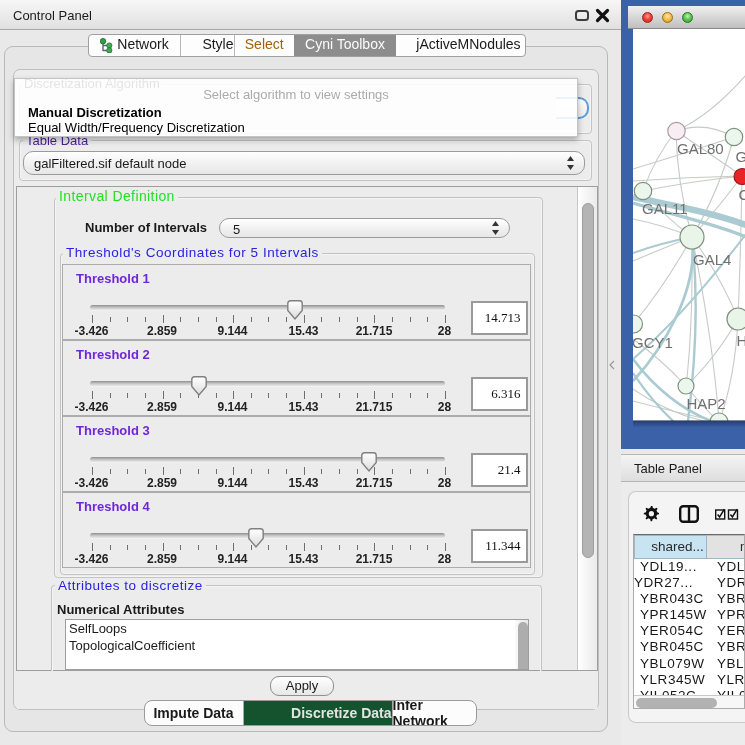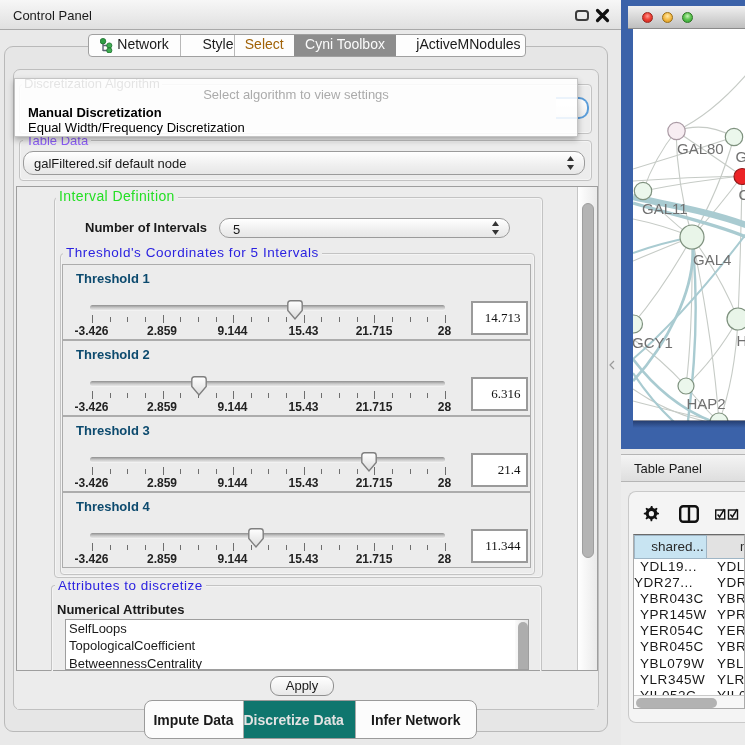--- a/index.html
+++ b/index.html
@@ -5,21 +5,21 @@
 html,body{margin:0;padding:0;}
 #root{position:relative;width:745px;height:745px;background:#E9E9E9;overflow:hidden;
 font-family:"Liberation Sans",sans-serif;-webkit-font-smoothing:antialiased;}
 .abs{position:absolute;}
 .t13{font-size:13px;color:#1a1a1a;}
 .combo{border:1px solid #9b9b9b;border-radius:10px;background:linear-gradient(#ffffff,#efefef 60%,#e7e7e7);box-sizing:border-box;}
 .arr{position:absolute;right:9px;top:50%;transform:translateY(-50%);width:9px;height:14px;}
 .group{border:1px solid #c3c3c3;border-radius:4px;box-shadow:inset 0 0 0 1px #f4f4f4;box-sizing:border-box;}
 .gtitle{position:absolute;background:#ECECEC;padding:0 3px;font-size:13px;line-height:13px;}
 .tbox{position:absolute;left:62px;width:468.5px;height:76px;border:1px solid #acacac;box-sizing:border-box;}
-.tlab{position:absolute;left:13px;top:5.5px;font-size:13px;font-weight:bold;color:#0c4a6e;}
+.tlab{position:absolute;left:13px;top:5.5px;font-size:13px;font-weight:bold;color:#6d28d9;}
 .track{position:absolute;left:27px;top:40px;width:354.5px;height:5px;border-radius:3px;background:linear-gradient(#8f8f8f,#c9c9c9 55%,#e8e8e8);box-shadow:0 1px 0 #f2f2f2;}
 .minor{position:absolute;left:28.5px;top:51.5px;width:355px;height:5px;background:repeating-linear-gradient(to right,#6e6e6e 0 1px,transparent 1px 17.65px);}
 .major{position:absolute;left:28.5px;top:50px;width:356px;height:8px;background:repeating-linear-gradient(to right,#6e6e6e 0 1px,transparent 1px 70.6px);}
 .slab{position:absolute;top:58.5px;font-size:12px;font-weight:bold;color:#222;transform:translateX(-50%);}
 .vbox{position:absolute;left:408px;top:36px;width:56.5px;height:33.5px;border:2px solid #9a9a9a;background:#fff;box-sizing:border-box;font-family:"Liberation Serif",serif;font-size:13px;text-align:right;line-height:29px;padding-right:5px;color:#111;}
 .thumb{position:absolute;top:34px;}
 .item{font-size:13px;color:#1a1a1a;height:17.5px;line-height:17.5px;padding-left:3px;}
 .row{height:16.2px;line-height:16.2px;font-size:13.5px;letter-spacing:0.55px;color:#191919;white-space:nowrap;}
 </style>
 </head>
@@ -60,21 +60,21 @@
 </div>
 
 <div class="abs" style="left:3.5px;top:45.5px;width:604.5px;height:686px;background:#e6e6e6;border:1px solid #b9b9b9;border-radius:9px;box-sizing:border-box;"></div>
 <div class="abs" style="left:13px;top:69px;width:585.5px;height:640.5px;background:#ECECEC;border:1px solid #bebebe;border-radius:7px;box-sizing:border-box;"></div>
 
 <div class="abs group" style="left:19px;top:84px;width:573px;height:50px;"></div>
 <div class="abs" style="left:22px;top:76px;font-size:13px;background:#ECECEC;padding:0 2px;color:#1a1a1a;">Discretization Algorithm</div>
 <div class="abs" style="left:556px;top:97px;width:33px;height:21.5px;border:2.5px solid #5b9dd9;border-left:none;border-radius:0 10px 10px 0;background:linear-gradient(#ffffff,#ededed);box-sizing:border-box;"></div>
 
 <div class="abs group" style="left:19px;top:140px;width:573px;height:41px;"></div>
-<div class="abs gtitle" style="left:23px;top:133.5px;color:#8b5cf6;">Table Data</div>
+<div class="abs gtitle" style="left:23px;top:133.5px;color:#4c1d95;">Table Data</div>
 <div class="abs combo" style="left:23px;top:150.5px;width:561.5px;height:24px;">
   <span style="position:absolute;left:10px;top:4px;font-size:13px;color:#1a1a1a;">galFiltered.sif default node</span>
   <svg class="arr" viewBox="0 0 9 14">
         <path d="M4.5,0 L8,5 L1,5 Z" fill="#333"></path>
         <path d="M4.5,14 L8,9 L1,9 Z" fill="#333"></path>
       </svg>
 </div>
 
 <div class="abs" style="left:16px;top:185.5px;width:582px;height:485px;border:1px solid #9e9e9e;background:#ECECEC;box-sizing:border-box;"></div>
 
@@ -187,36 +187,35 @@
       </svg>
   <div class="vbox">11.344</div>
 </div>
 
 <div class="abs group" style="left:50.5px;top:585px;width:491.5px;height:90px;border-bottom:none;border-radius:4px 4px 0 0;"></div>
 <div class="abs gtitle" style="left:55px;top:579px;color:#2b22e0;font-size:13.5px;letter-spacing:0.5px;">Attributes to discretize</div>
 <div class="abs" style="left:57px;top:601.5px;font-size:13px;font-weight:bold;color:#1a1a1a;">Numerical Attributes</div>
 <div class="abs" style="left:65px;top:618.5px;width:464px;height:51.5px;border:1px solid #9e9e9e;background:#fff;box-sizing:border-box;overflow:hidden;">
   <div class="item">SelfLoops</div>
   <div class="item">TopologicalCoefficient</div>
-  <div class="item">BetweennessCentrality</div>
 </div>
 <div class="abs" style="left:514.8px;top:619.5px;width:13.5px;height:49.5px;background:linear-gradient(to right,#fafafa,#e6e6e6);"></div>
 <div class="abs" style="left:517.8px;top:622.3px;width:10px;height:47px;background:#adadad;border-radius:5px 5px 0 0;"></div>
 
 <div class="abs" style="left:17px;top:670.5px;width:580px;height:38px;background:#ECECEC;"></div>
 
 <div class="abs" style="left:270px;top:676px;width:64px;height:20px;border:1px solid #8f8f8f;border-radius:9px;background:linear-gradient(#ffffff,#e8e8e8);box-sizing:border-box;text-align:center;font-size:13px;line-height:18px;color:#1a1a1a;">Apply</div>
 
 <div class="abs" style="left:20px;top:708.5px;width:572px;height:1px;background:#c0c0c0;"></div>
-<div class="abs" style="left:143.5px;top:700px;width:333.5px;height:39px;background:#fcfcfc;border:1px solid #9a9a9a;border-radius:8px;box-sizing:border-box;display:flex;overflow:hidden;">
+<div class="abs" style="left:143.5px;top:700px;width:333.5px;height:26px;background:#fcfcfc;border:1px solid #9a9a9a;border-radius:8px;box-sizing:border-box;display:flex;overflow:hidden;">
   <div style="width:98px;display:flex;align-items:center;justify-content:center;">
         <span style="font-size:14px;font-weight:bold;color:#1a1a1a;">Impute Data</span>
       </div>
   <div style="width:1px;background:#aaa;"></div>
-  <div style="width:111px;display:flex;align-items:center;justify-content:flex-start;background:#0f766e;">
+  <div style="width:111px;display:flex;align-items:center;justify-content:flex-end;background:#14532d;padding-left:37px;">
         <span style="font-size:14px;font-weight:bold;color:#e3e3e3;">Discretize Data</span>
       </div>
   <div style="width:1px;background:#aaa;"></div>
   <div style="flex:1;display:flex;align-items:center;justify-content:center;">
         <span style="font-size:14px;font-weight:bold;color:#1a1a1a;">Infer Network</span>
       </div>
 </div>
 
 <div class="abs" style="left:14px;top:78px;width:564px;height:59px;background:rgba(255,255,255,0.88);border:1px solid #c4c4c4;box-shadow:0 3px 6px rgba(0,0,0,0.3);box-sizing:border-box;">
   <div style="position:absolute;left:0;top:8px;width:100%;text-align:center;font-size:13px;color:#ababab;">Select algorithm to view settings</div>

